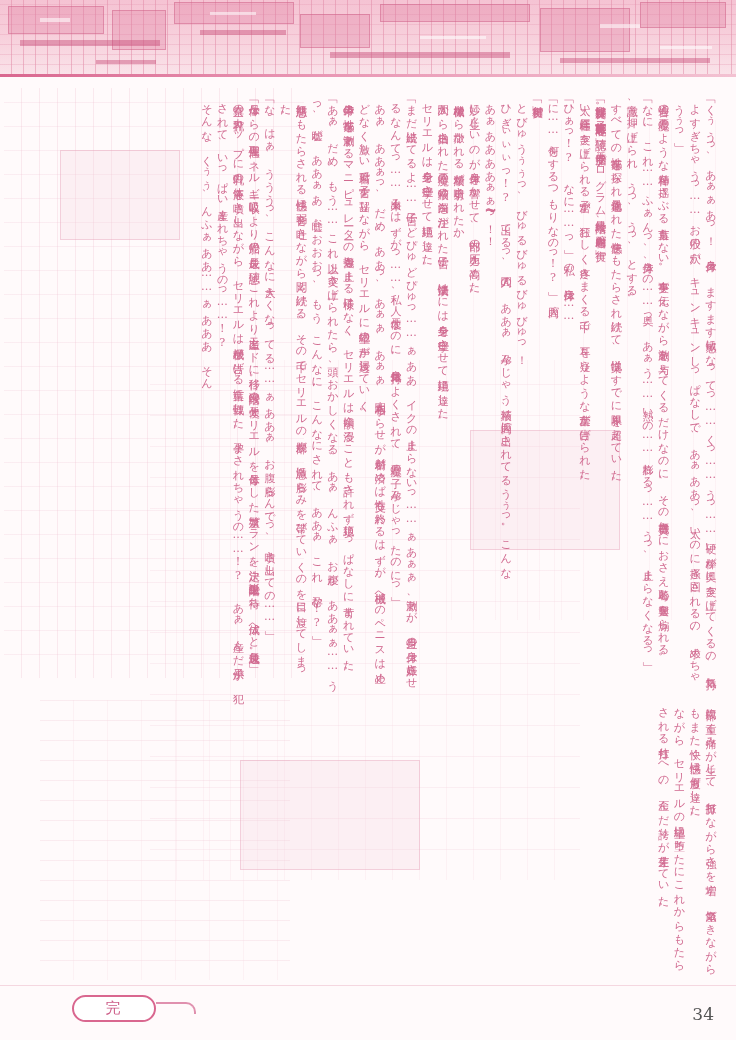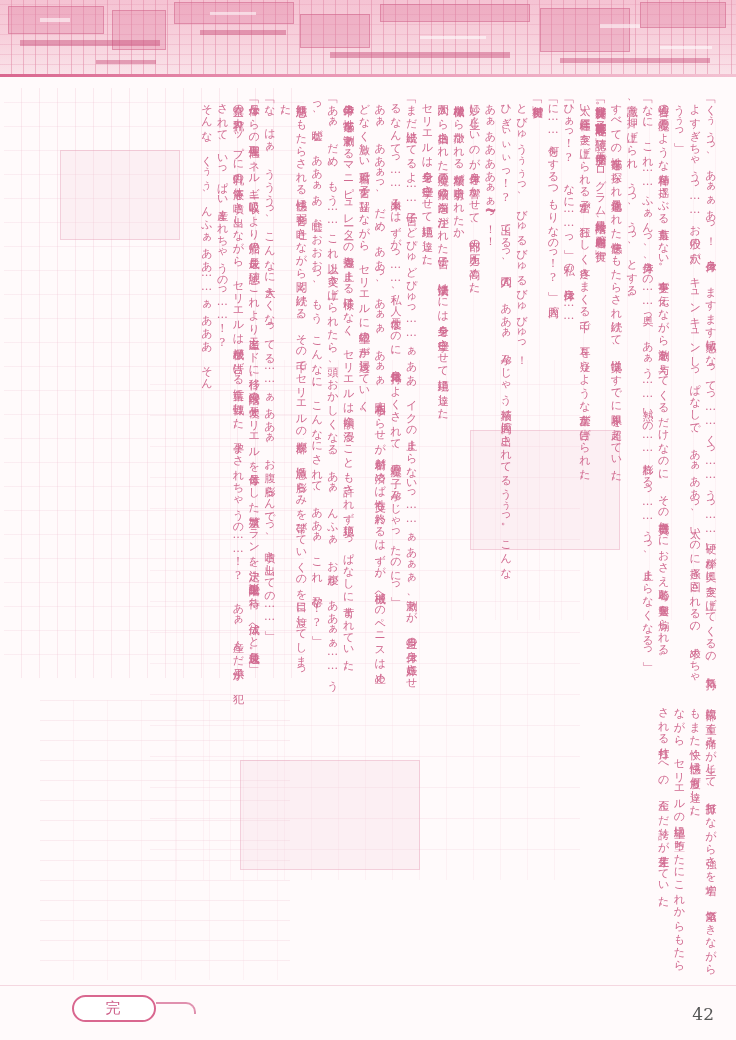--- a/index.html
+++ b/index.html
@@ -236,15 +236,15 @@
 そんな、くぅぅ、んふぁああ……ぁあああ、そん</div>
 
   <div class="vtext" id="col-block-b">腹部に重く痛みが生じて、脈打ちながら強さを増す。産気づきながらもまた快く快感に何度も達した。
 ながら、セリエルの絶望に堕ちたにこれからもたらされる仕打ちへの、歪んだ誇りが芽生えていた。</div>
 
   <div id="bottomrule"></div>
 
   <div id="owari">完</div>
   <div id="owari-tail"></div>
 
-  <div id="pagenum">42</div>
+  <div id="pagenum">34</div>
 
 </div>
 
 </body></html>

